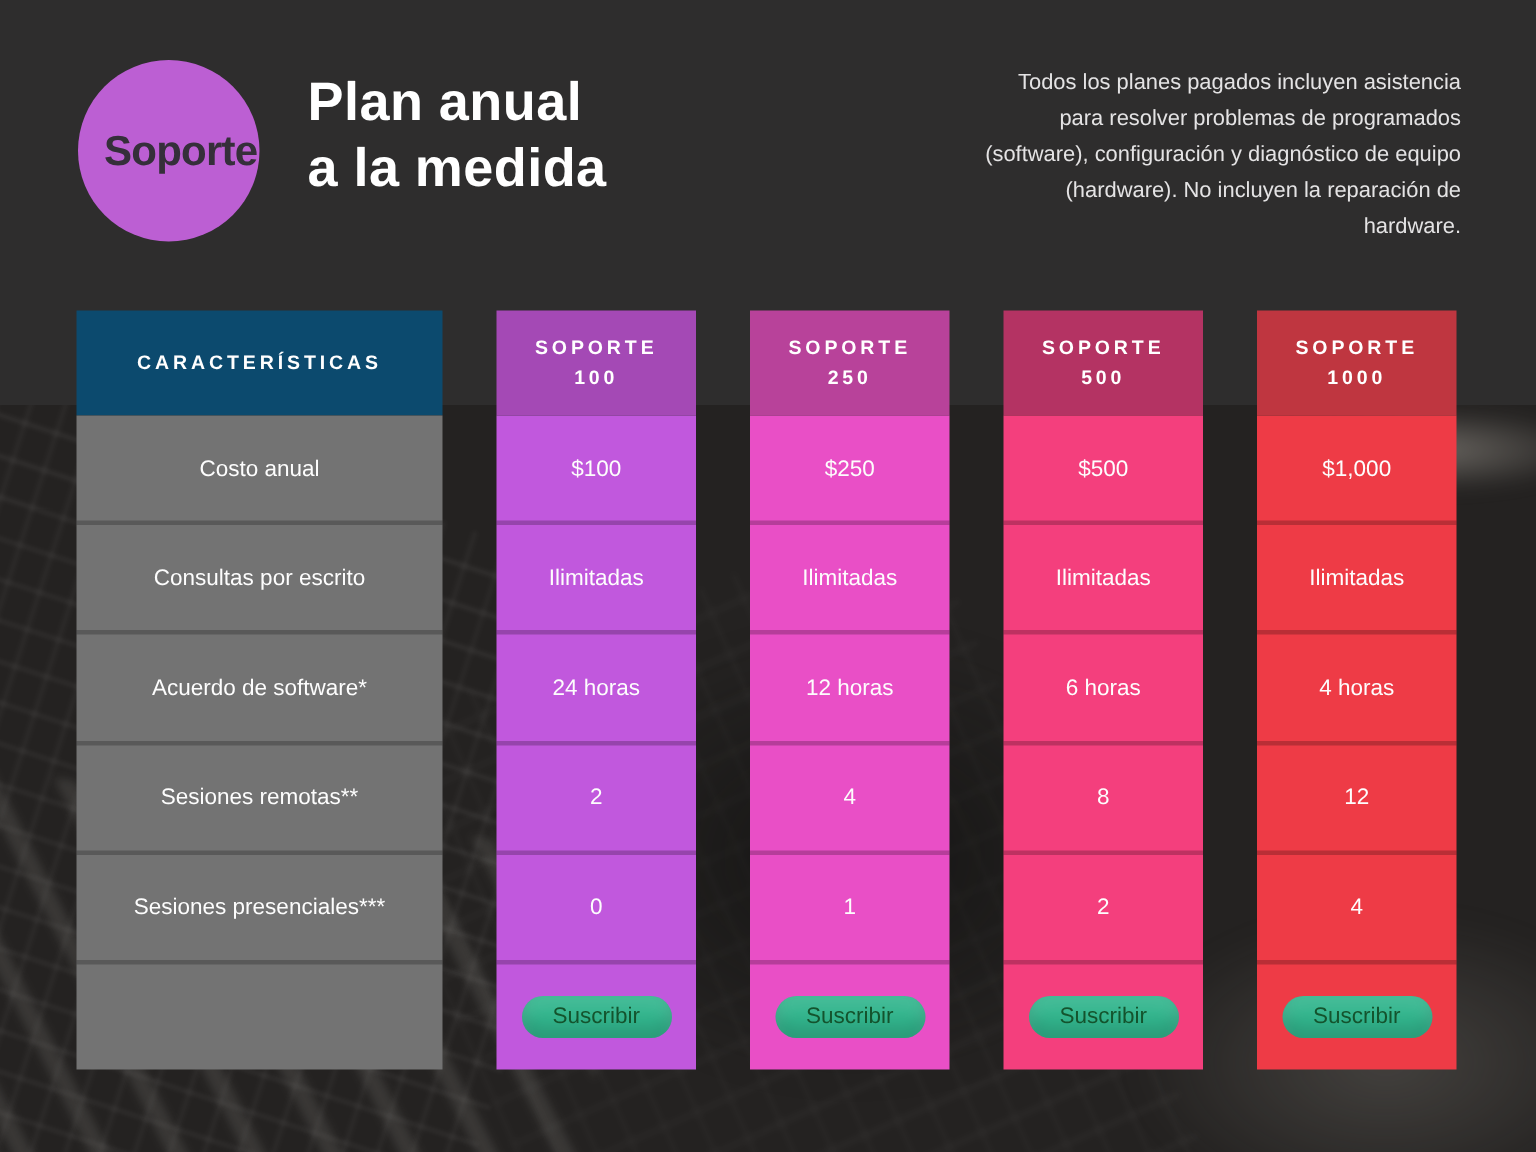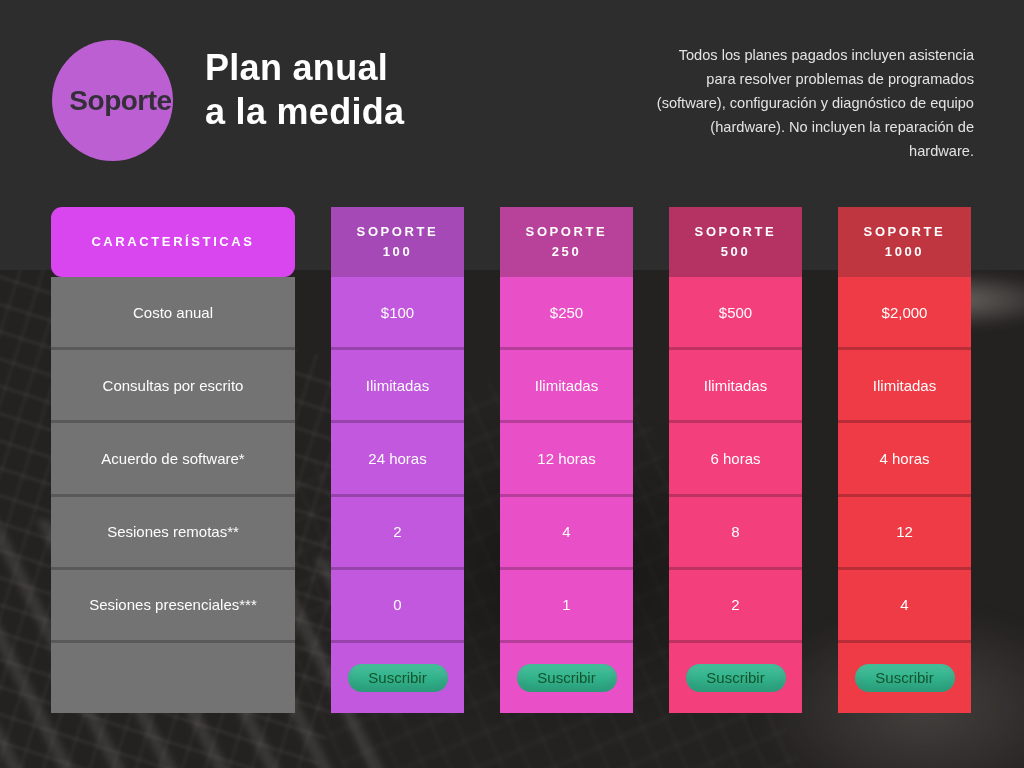--- a/index.html
+++ b/index.html
@@ -111,21 +111,21 @@
   </div>
 
   <h1 class="page-title">Plan anual
 a la medida</h1>
 
   <p class="intro">Todos los planes pagados incluyen asistencia para resolver problemas de programados (software), configuración y diagnóstico de equipo (hardware).  No incluyen la reparación de hardware.</p>
 
   <div class="pricing-table">
 
     <div class="col col-features">
-      <div class="col-header" style="background-color: #d946ef; border-radius: 11px;">CARACTERÍSTICAS</div>
+      <div class="col-header" style="background-color: #0c4a6e;">CARACTERÍSTICAS</div>
       <div class="col-body" style="background-color: #737373;">
         <div class="cell">Costo anual</div>
         <div class="cell">Consultas por escrito</div>
         <div class="cell">Acuerdo de software*</div>
         <div class="cell">Sesiones remotas**</div>
         <div class="cell">Sesiones presenciales***</div>
         <div class="cell"></div>
       </div>
     </div>
 
@@ -167,21 +167,21 @@
         <div class="cell">2</div>
         <div class="cell">
           <button class="cta" style="background-color: rgb(50, 181, 141);">Suscribir</button>
         </div>
       </div>
     </div>
 
     <div class="col col-plan">
       <div class="col-header" style="background-color: rgb(191, 54, 64);">SOPORTE 1000</div>
       <div class="col-body" style="background-color: rgb(238, 59, 70);">
-        <div class="cell">$2,000</div>
+        <div class="cell">$1,000</div>
         <div class="cell">Ilimitadas</div>
         <div class="cell">4 horas</div>
         <div class="cell">12</div>
         <div class="cell">4</div>
         <div class="cell">
           <button class="cta" style="background-color: rgb(50, 181, 141);">Suscribir</button>
         </div>
       </div>
     </div>
 

